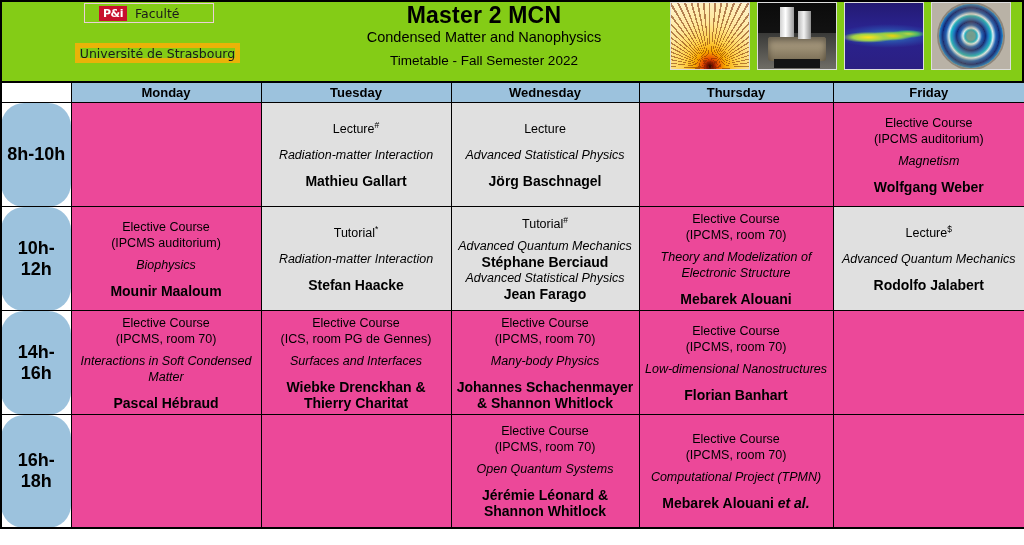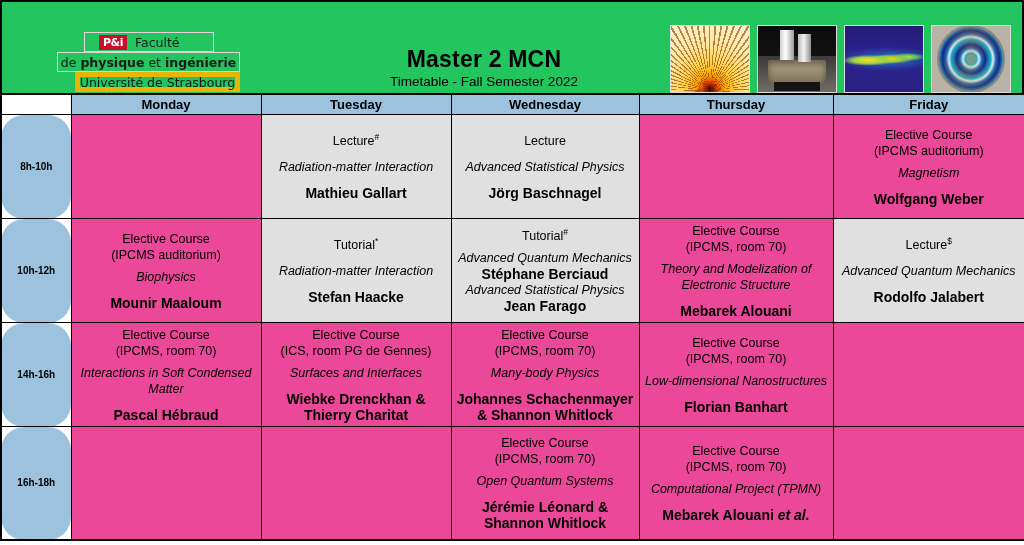--- a/index.html
+++ b/index.html
@@ -19,27 +19,27 @@
     position: relative;
     width: 1024px;
     height: 545px;
     background: #ffffff;
     box-sizing: border-box;
   }
 
   
   .header {
     position: relative;
-    height: 93px;
+    height: 81px;
     border: 2px solid #000000;
     border-bottom: none;
     box-sizing: border-box;
     display: flex;
-    align-items: flex-end;
-    background: #22c55e;
+    align-items: flex-start;
+    background: #84cc16;
   }
   .header-logo-cell {
     width: 300px;
     flex: 0 0 300px;
     position: relative;
     display: flex;
     align-items: center;
     justify-content: center;
   }
   .header-title-cell {
@@ -248,21 +248,21 @@
     text-align: center;
     padding: 1px 0;
   }
   th.corner-head {
     background: #ffffff;
     border-left: none;
     border-top: none;
   }
   td.time-cell {
     background: #9cc2dd;
-    font-size: 10px;
+    font-size: 18px;
     font-weight: bold;
     text-align: center;
     border-radius: 23px;
   }
 
   td.slot {
     text-align: center;
     background: #ec4899;
     height: 104px;
   }
@@ -302,31 +302,29 @@
 <div id="page">
 
   <div class="header">
 
     <div class="header-logo-cell">
       <div class="logo-wrap">
         <div class="logo-line1">
           <span class="logo-badge">P&amp;i</span>
           <span class="logo-faculte">Faculté</span>
         </div>
-        <div class="logo-line2">
-          <span class="logo-txt"><span>de </span><b>physique</b><span> et </span><b>ingénierie</b></span>
-        </div>
         <div class="logo-line3">
           <span class="logo-univ">Université de Strasbourg</span>
         </div>
       </div>
     </div>
 
     <div class="header-title-cell">
       <div class="title-main">Master 2 MCN</div>
+      <div class="title-sub">Condensed Matter and Nanophysics</div>
       <div class="title-sub2">Timetable - Fall Semester 2022</div>
     </div>
 
     <div class="header-images-cell">
       <div class="hdr-img img-burst"></div>
       <div class="hdr-img img-device">
         <div class="img-device-base"></div>
         <div class="img-device-slab"></div>
       </div>
       <div class="hdr-img img-spectrum"></div>

